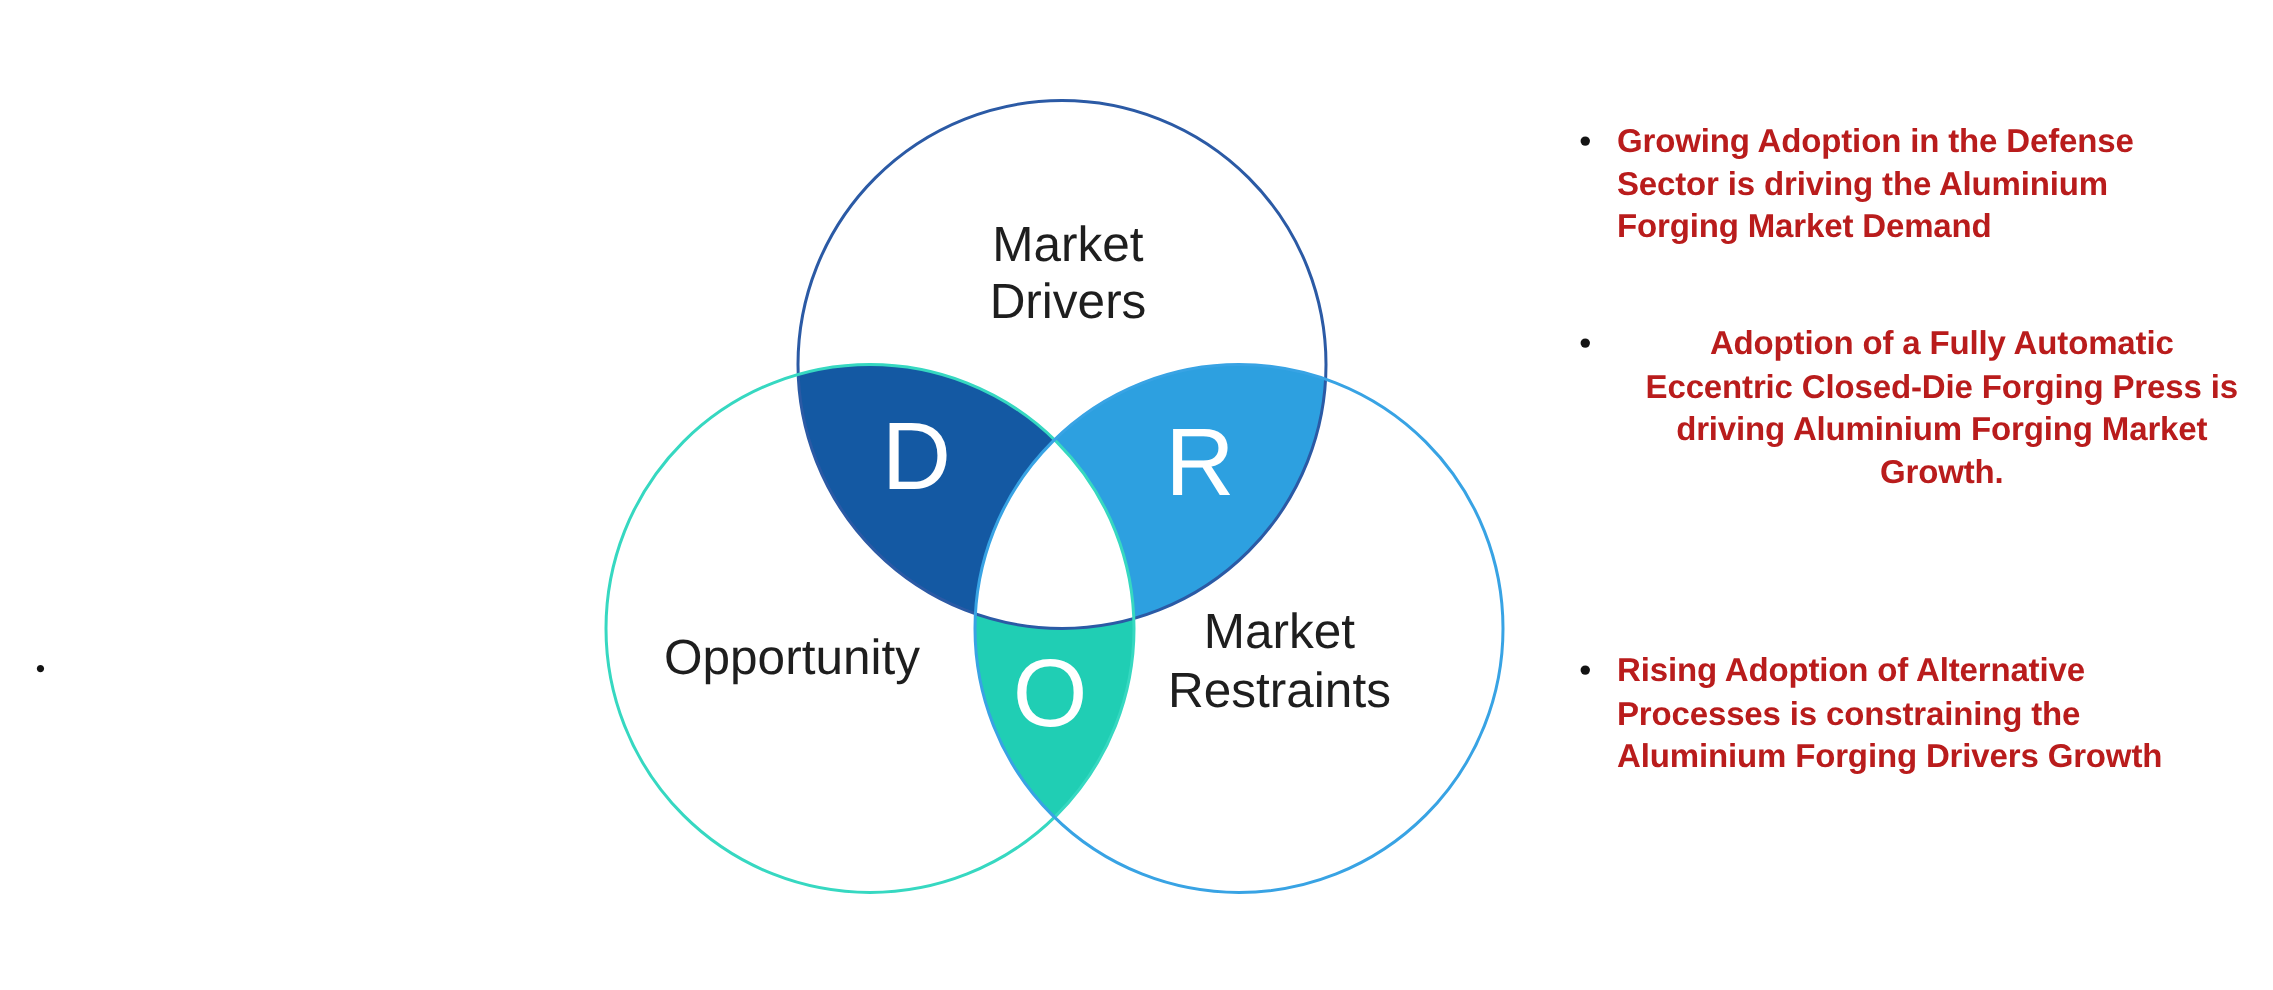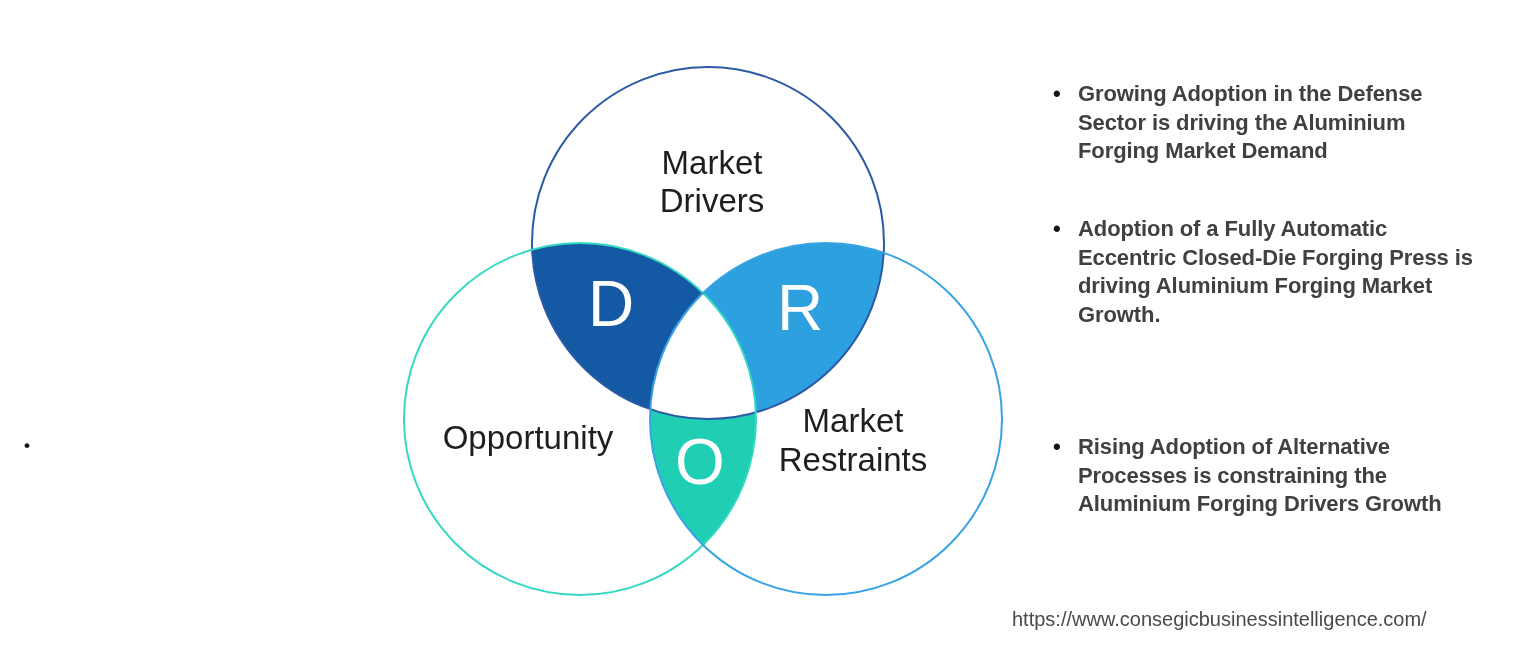--- a/index.html
+++ b/index.html
@@ -21,21 +21,21 @@
   }
   svg.venn text.lens-letter {
     font-family: "Liberation Sans", sans-serif;
     font-size: 64px;
     fill: #ffffff;
     text-anchor: middle;
   }
 
   .side-text {
     position: absolute;
-    color: #404040;
+    color: #b91c1c;
     font-size: 22px;
     line-height: 28.5px;
     font-weight: 600;
     letter-spacing: -0.1px;
     white-space: pre-line;
   }
   .left-block-text  { left: 42px;  top: 440px; width: 340px; }
   .left-marker {
     position: absolute; left: 24px; top: 436px;
     font-size: 17px; line-height: 20px; color: #131313; font-weight: 600;
@@ -110,28 +110,27 @@
 
   <div class="right-bullet rb-1">
     <span class="marker">•</span>
     <div class="side-text txt" style="position:static;">Growing Adoption in the Defense
 Sector is driving the Aluminium
 Forging Market Demand</div>
   </div>
 
   <div class="right-bullet rb-2">
     <span class="marker">•</span>
-    <div class="side-text txt" style="position:static;">Adoption of a Fully Automatic
+    <div class="side-text txt" style="position:static;text-align:center;">Adoption of a Fully Automatic
 Eccentric Closed-Die Forging Press is
 driving Aluminium Forging Market
 Growth.</div>
   </div>
 
   <div class="right-bullet rb-3">
     <span class="marker">•</span>
     <div class="side-text txt" style="position:static;">Rising Adoption of Alternative
 Processes is constraining the
 Aluminium Forging Drivers Growth</div>
   </div>
 
-  <a class="site-url" href="#">https://www.consegicbusinessintelligence.com/</a>
 
 </div>
 
 </body></html>

